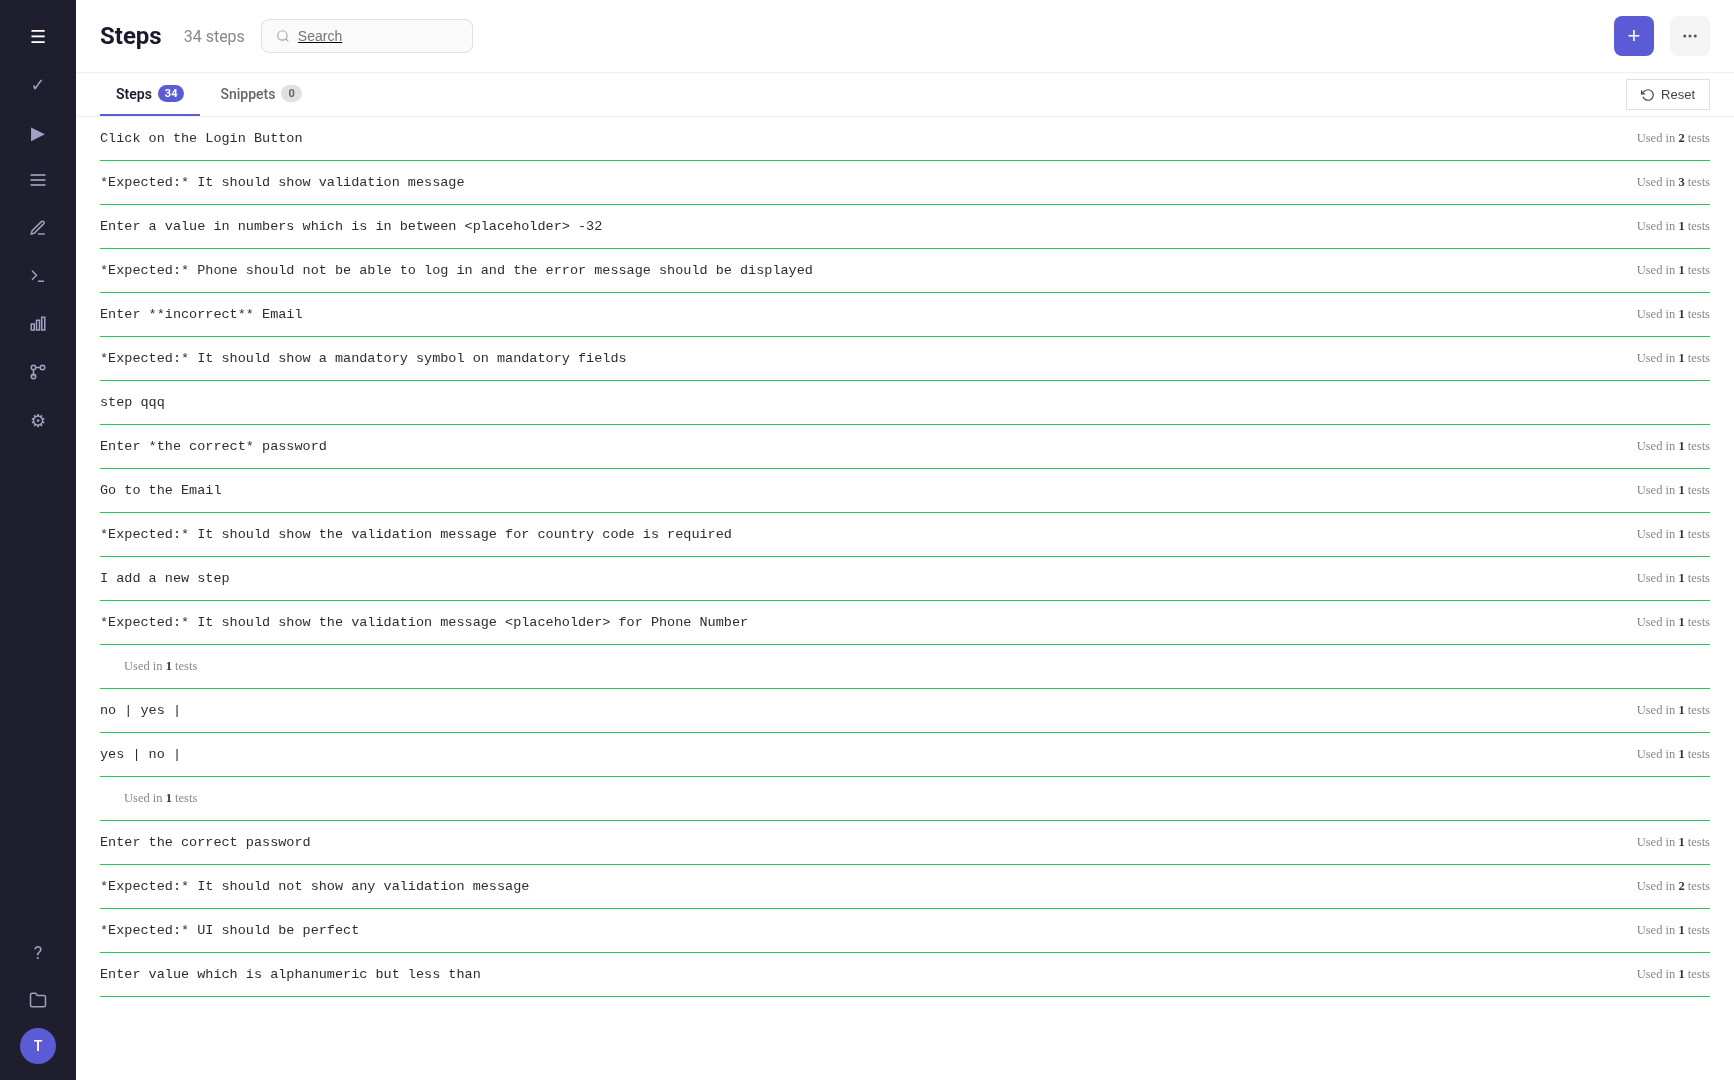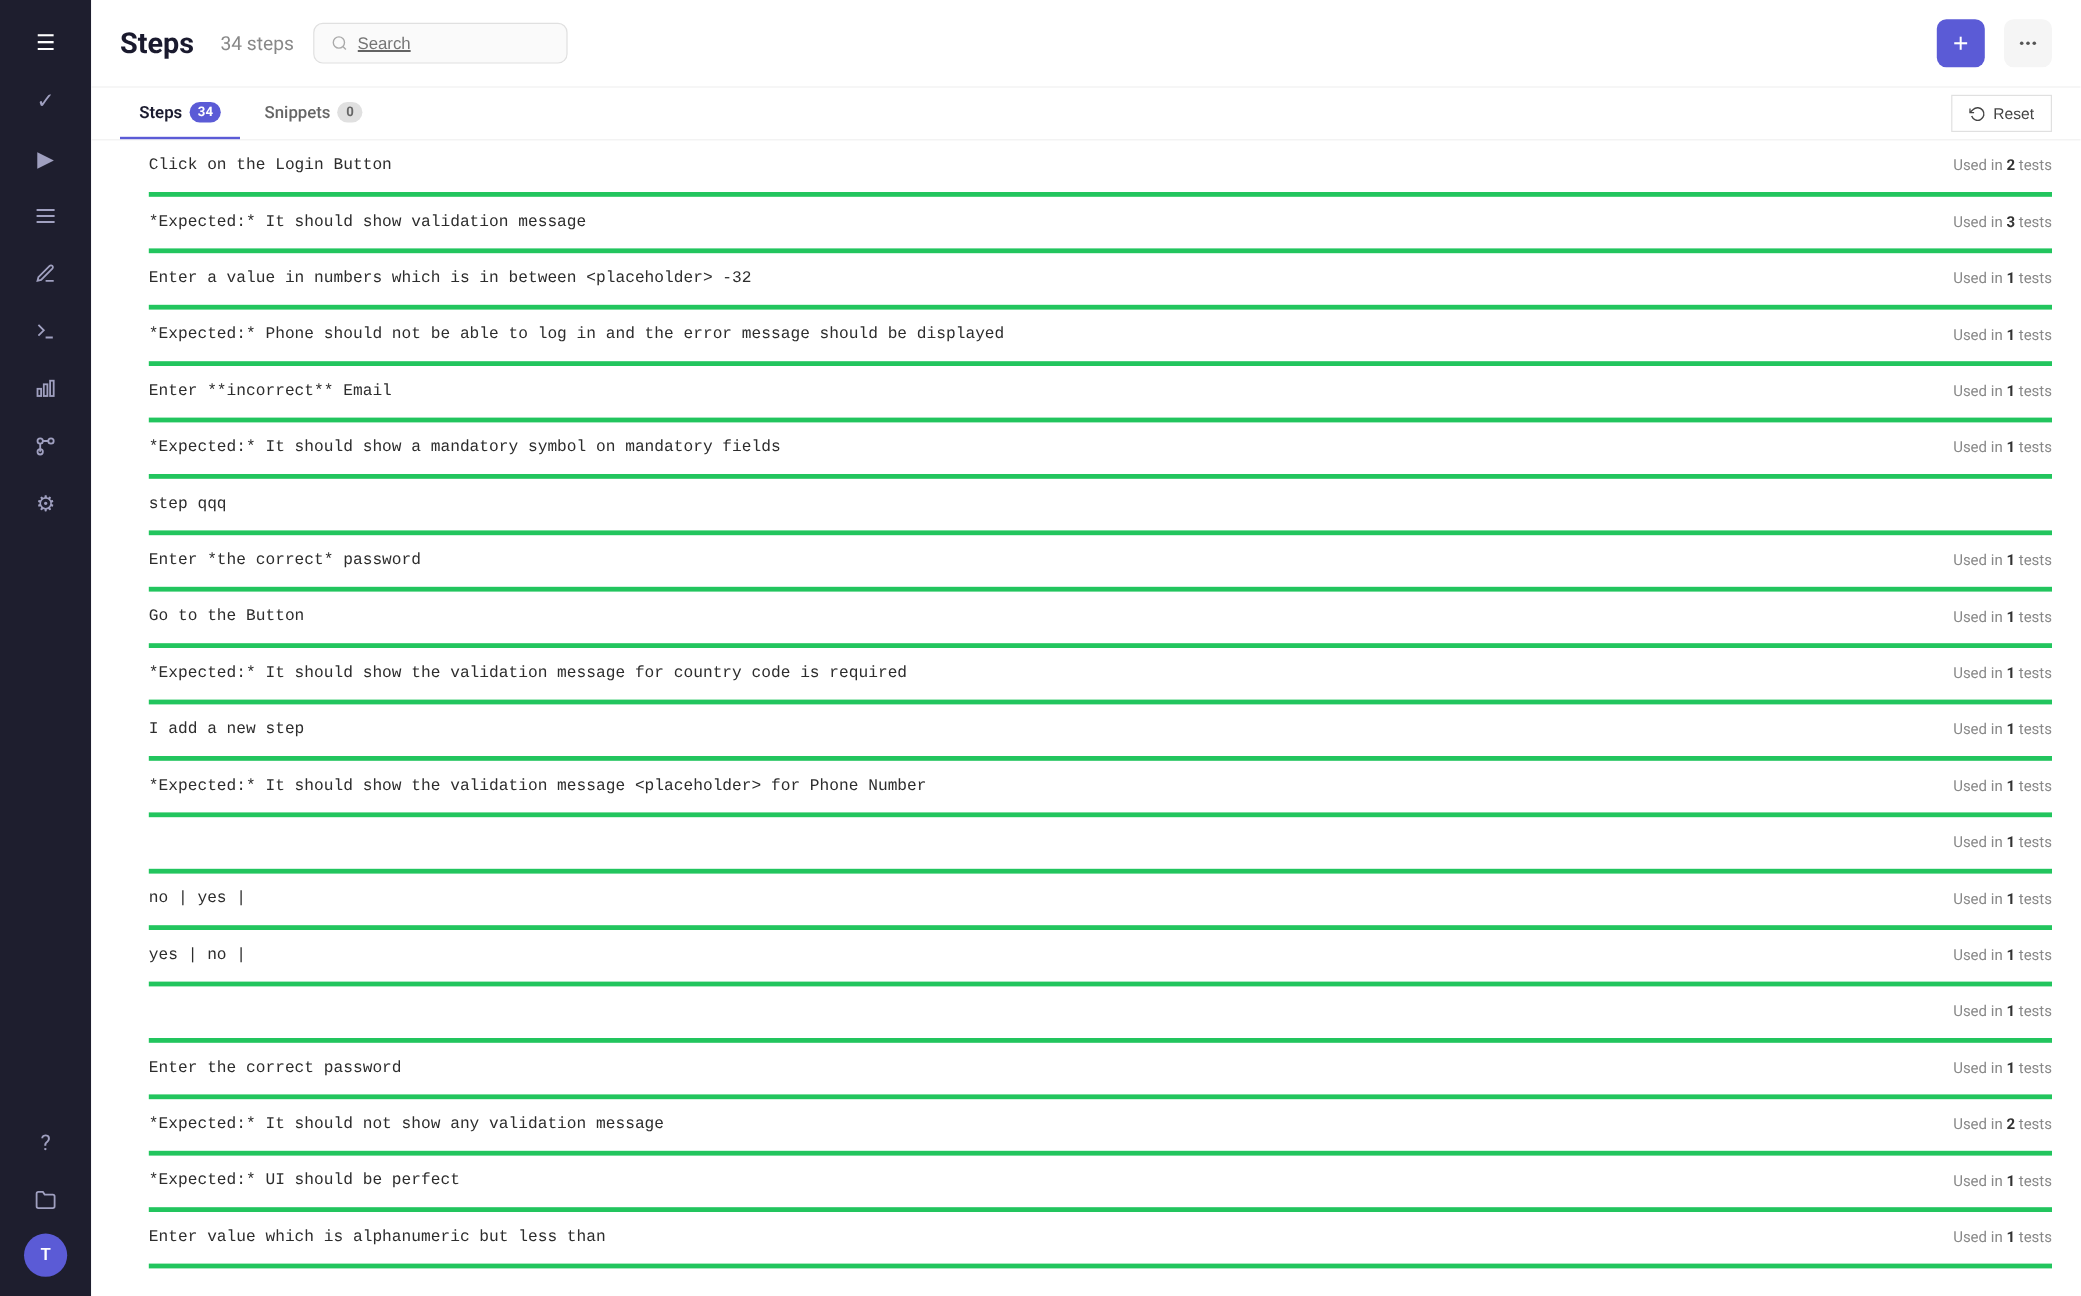--- a/index.html
+++ b/index.html
@@ -169,36 +169,36 @@
 
     
     .steps-list {
       flex: 1;
       overflow-y: auto;
       padding: 0 24px;
     }
     .step-row {
       display: flex;
       align-items: center;
-      justify-content: flex-end;
+      justify-content: space-between;
       padding: 14px 0;
-      border-bottom: 4px solid #22c55e;
-      margin-left: 24px;
+      border-bottom: 1px solid #22c55e;
     }
     .step-text {
       font-family: 'Courier New', Courier, monospace;
       font-size: 13.5px;
       color: #2d2d2d;
       flex: 1;
     }
     .step-usage {
       font-size: 12.5px;
       color: #888;
       white-space: nowrap;
       margin-left: 24px;
+      font-family: Liberation Serif, serif;
     }
     .step-usage strong {
       color: #333;
       font-weight: 700;
     }
   </style>
 </head>
 <body>
 
 <div class="sidebar">
@@ -319,21 +319,21 @@
         <span class="step-usage">Used in <strong>1</strong> tests</span>
       </div>
       <div class="step-row">
         <span class="step-text">step qqq</span>
       </div>
       <div class="step-row">
         <span class="step-text">Enter *the correct* password</span>
         <span class="step-usage">Used in <strong>1</strong> tests</span>
       </div>
       <div class="step-row">
-        <span class="step-text">Go to the Button</span>
+        <span class="step-text">Go to the Email</span>
         <span class="step-usage">Used in <strong>1</strong> tests</span>
       </div>
       <div class="step-row">
         <span class="step-text">*Expected:* It should show the validation message for country code is required</span>
         <span class="step-usage">Used in <strong>1</strong> tests</span>
       </div>
       <div class="step-row">
         <span class="step-text">I add a new step</span>
         <span class="step-usage">Used in <strong>1</strong> tests</span>
       </div>

